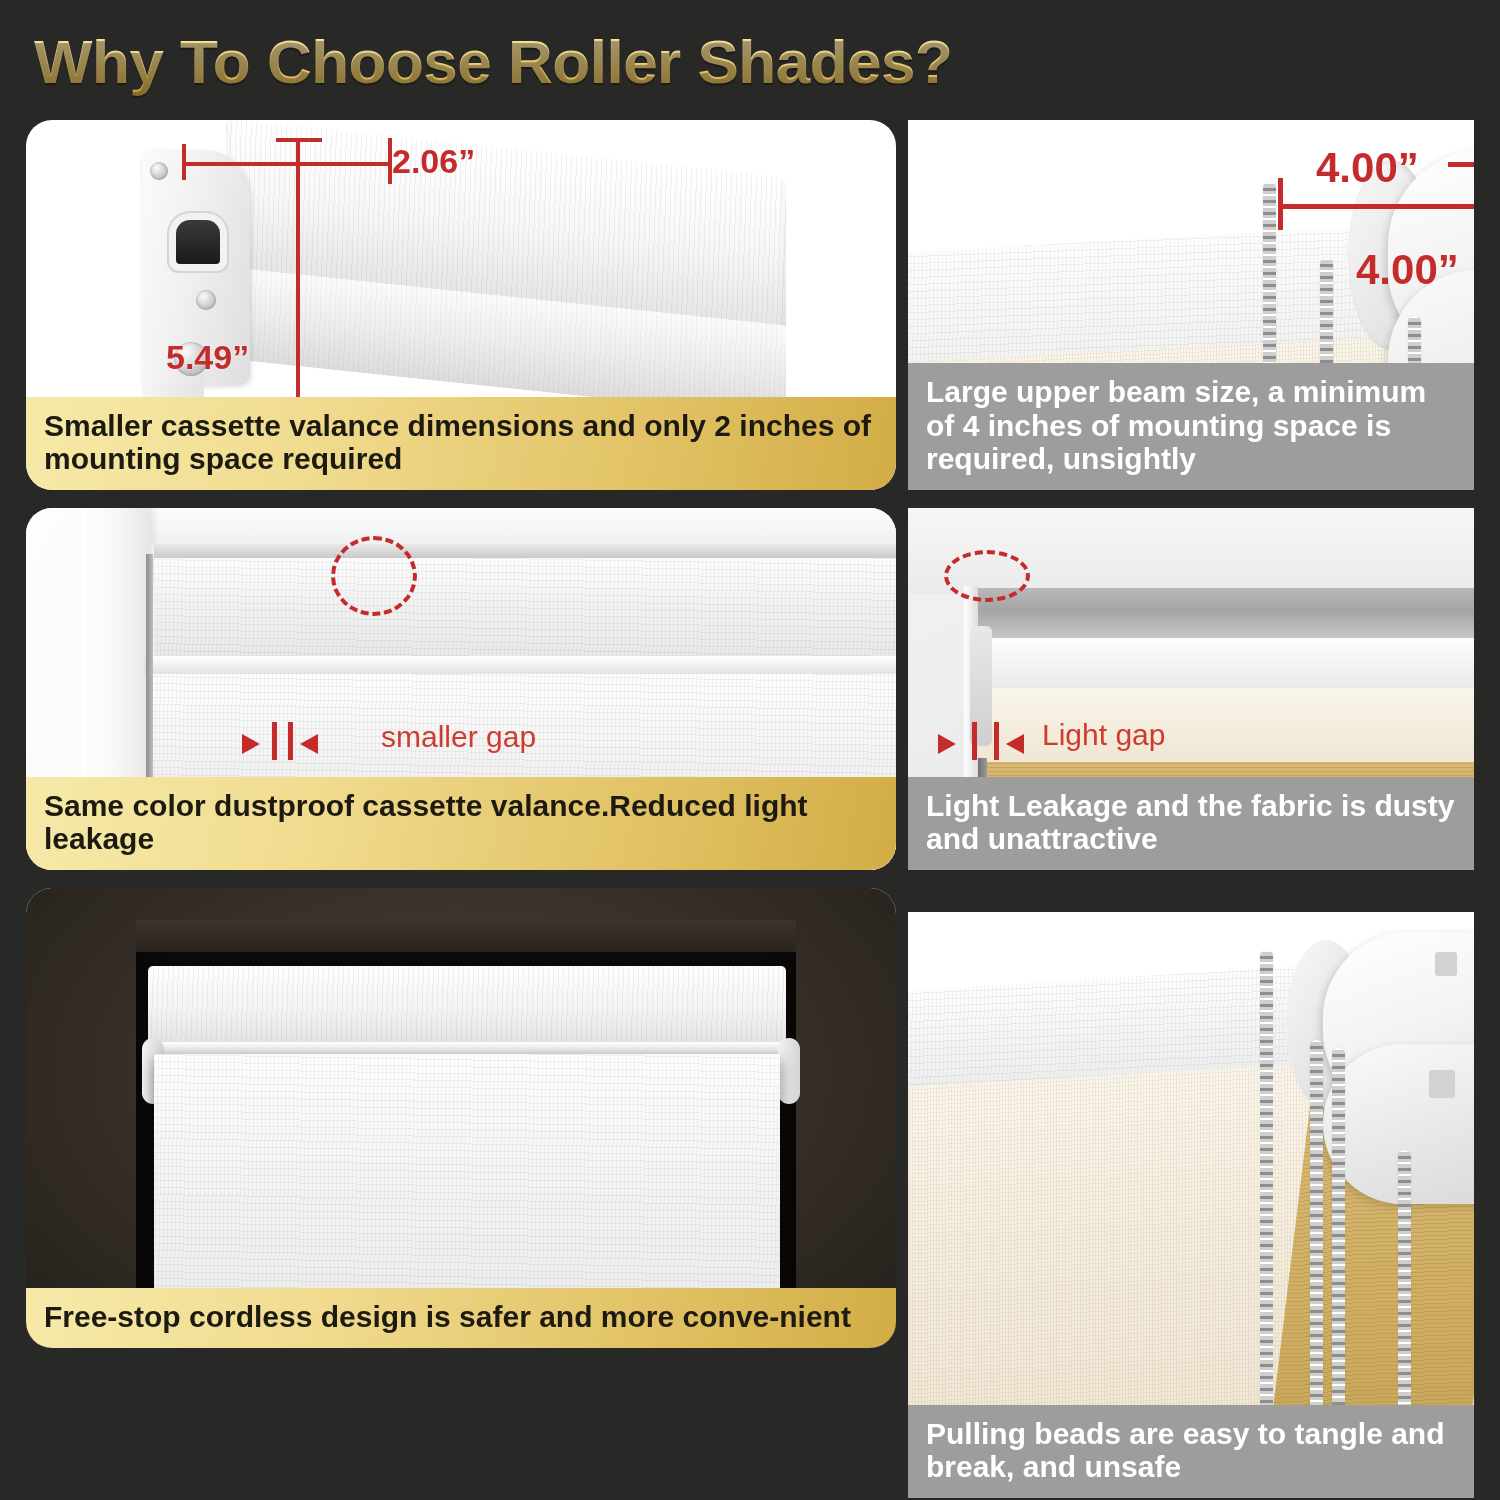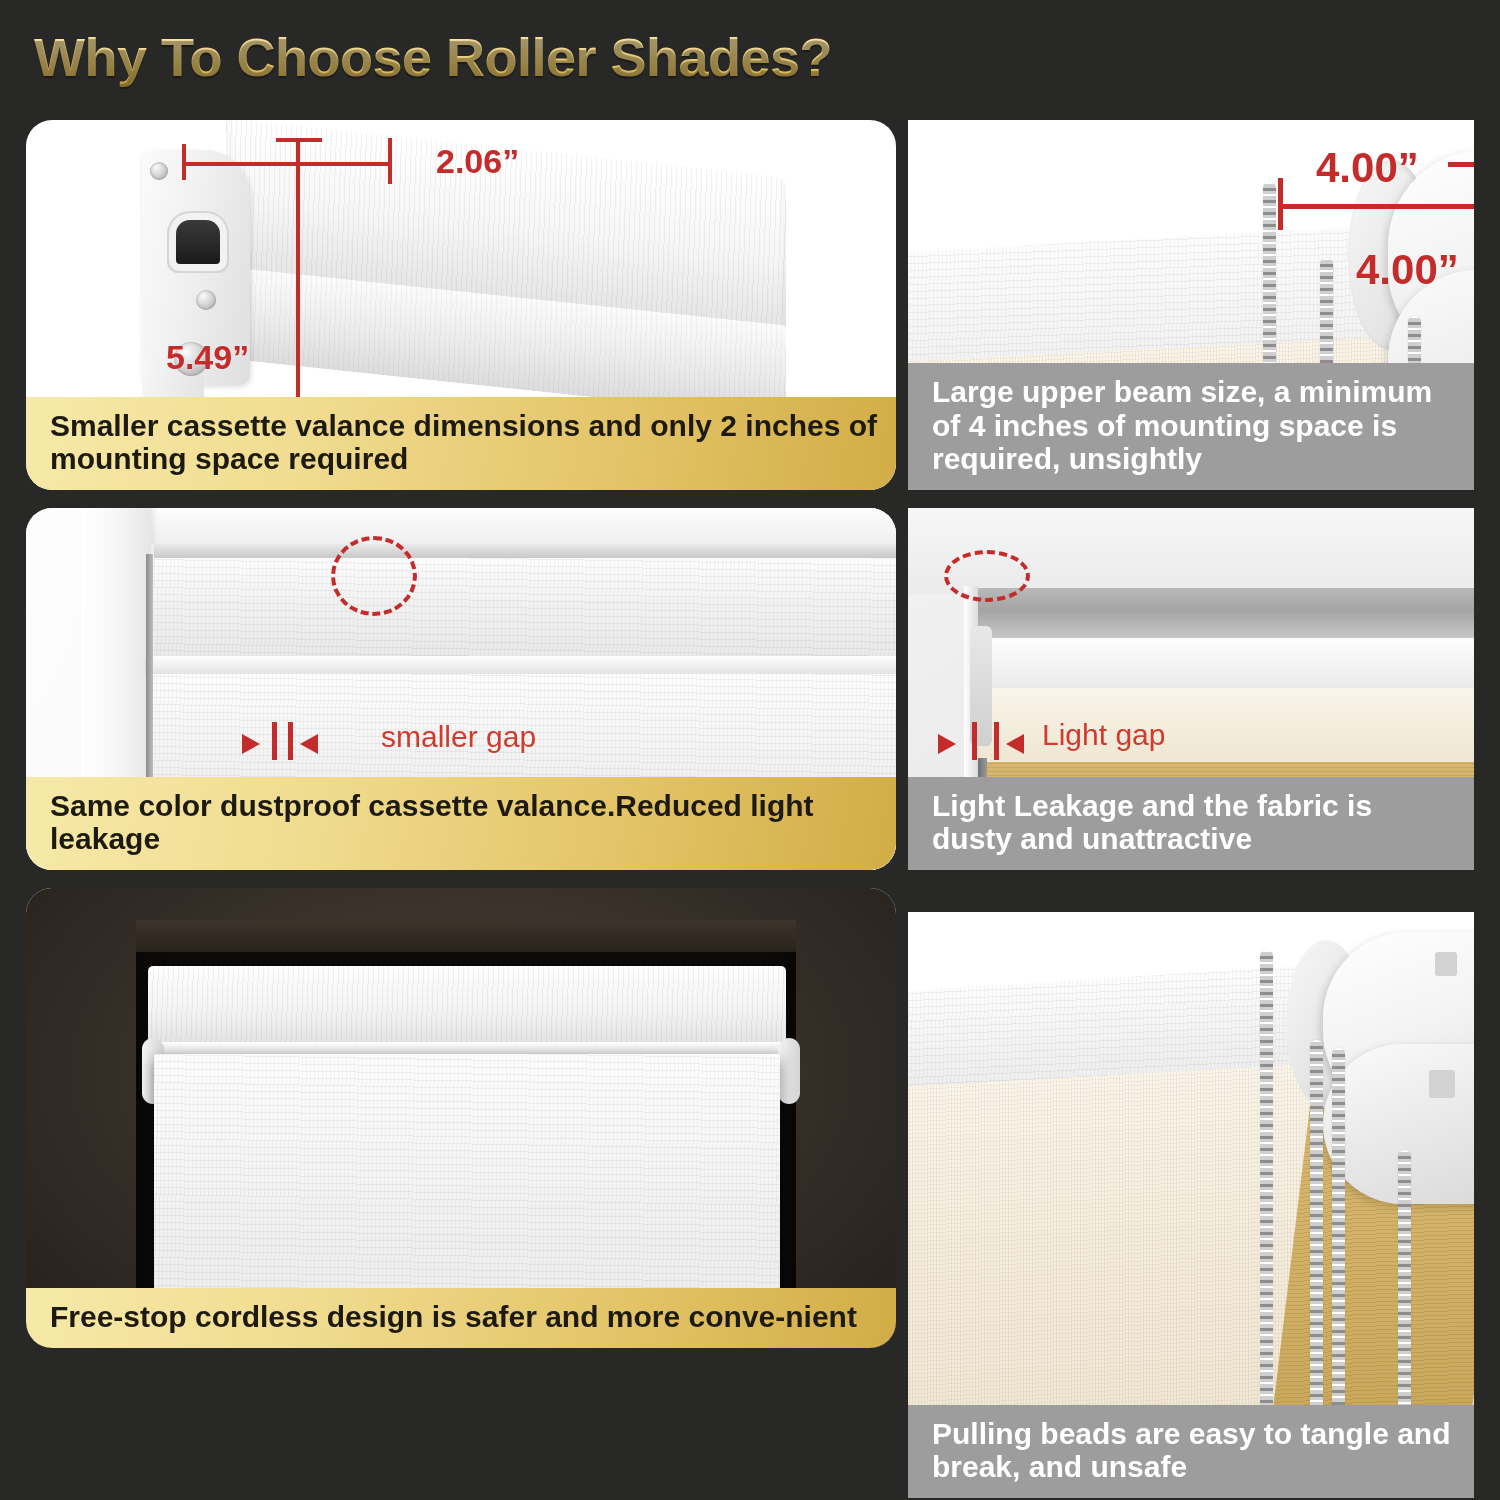--- a/index.html
+++ b/index.html
@@ -14,21 +14,21 @@
   #page {
     position:relative;
     width:1500px; height:1500px;
     background:#282827;
   }
 
   
   .title {
     position:absolute;
     left:34px; top:26px;
-    font-size:54px;
+    font-size:62px;
     font-weight:bold;
     letter-spacing:-0.5px;
     background:linear-gradient(180deg,#fbeaa8 0%,#f7e09a 28%,#e8c86c 62%,#caa340 100%);
     -webkit-background-clip:text;
     background-clip:text;
     color:transparent;
     -webkit-text-fill-color:transparent;
     white-space:nowrap;
     text-shadow:0 2px 1px rgba(0,0,0,0.35);
   }
@@ -38,21 +38,21 @@
 
   .panel { position:absolute; overflow:hidden; background:#fff; }
   .panel.good { border-radius:26px; }
   .panel.bad  { border-radius:0; }
 
   .stage { position:absolute; left:0; top:0; right:0; bottom:0; overflow:hidden; }
 
   
   .caption {
     position:absolute; left:0; right:0; bottom:0;
-    padding:12px 16px 14px 24px;
+    padding:12px 16px 14px 18px;
     font-weight:bold;
     line-height:1.12;
     z-index:40;
   }
   .caption.gold {
     background:linear-gradient(100deg,#f6e9a8 0%,#f1dd92 30%,#e3c468 68%,#d2ad46 100%);
     color:#1d1a12;
     border-bottom-left-radius:26px;
     border-bottom-right-radius:26px;
     font-size:30px;
@@ -380,21 +380,21 @@
         <div class="endcap-tail"></div>
         <div class="slot"></div>
         <div class="screw s1"></div>
         <div class="screw s2"></div>
         <div class="screw s3"></div>
       </div>
 
       <div class="dimline" style="left:156px; top:42px; width:210px; height:4px;"></div>
       <div class="tick" style="left:156px; top:24px; height:36px;"></div>
       <div class="tick" style="left:362px; top:18px; height:46px;"></div>
-      <div class="dimlabel" style="left:366px; top:22px;margin-left:44px;">2.06”</div>
+      <div class="dimlabel" style="left:366px; top:22px;">2.06”</div>
 
       <div class="dimline" style="left:270px; top:18px; width:4px; height:320px;"></div>
       <div class="dimline" style="left:250px; top:18px; width:46px; height:4px;"></div>
       <div class="dimline" style="left:250px; top:334px; width:46px; height:4px;"></div>
       <div class="dimlabel" style="left:140px; top:218px;">5.49”</div>
 
       <div class="caption gold">Smaller cassette valance dimensions and only 2 inches of mounting space required</div>
     </div>
 
     <div class="panel bad" id="p2" style="left:908px; top:120px; width:566px; height:370px;">

